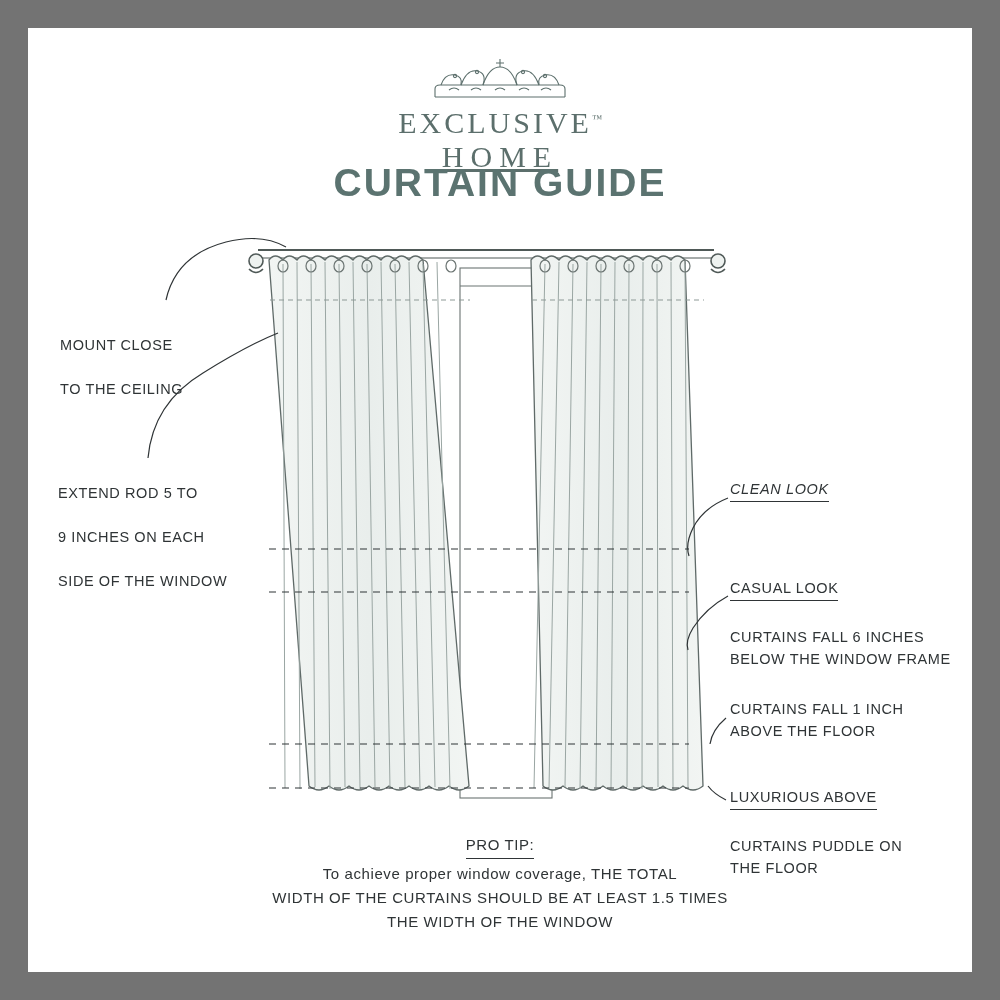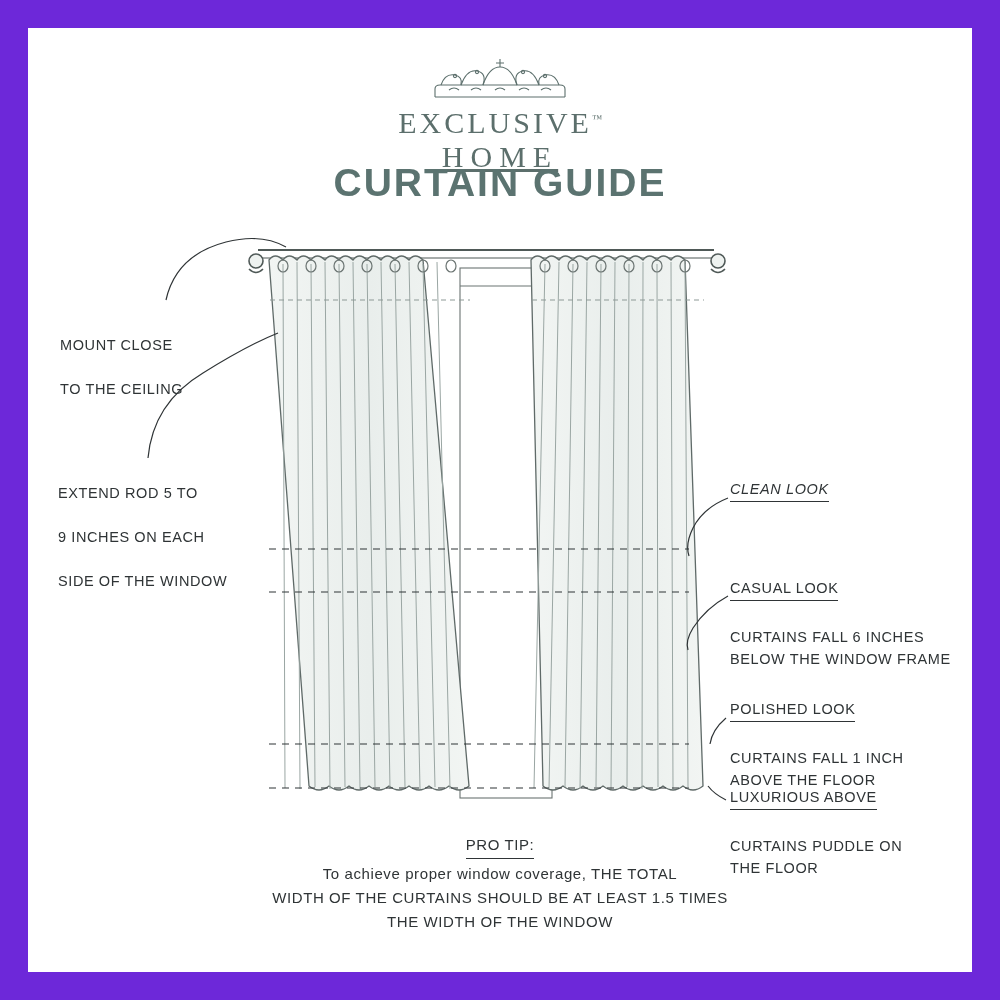--- a/index.html
+++ b/index.html
@@ -10,21 +10,21 @@
   body {
     width: 1000px;
     height: 1000px;
     font-family: "Liberation Sans", sans-serif;
     overflow: hidden;
   }
   .page {
     position: relative;
     width: 1000px;
     height: 1000px;
-    background: #6d28d9;
+    background: #737373;
     box-sizing: border-box;
   }
   .card {
     position: absolute;
     left: 28px;
     top: 28px;
     width: 944px;
     height: 944px;
     background: #ffffff;
   }
@@ -277,21 +277,20 @@
       <div><span class="head">CLEAN LOOK</span></div>
     </div>
 
     <div class="callout c-casual">
       <div><span class="head">CASUAL LOOK</span></div>
       <div>CURTAINS FALL 6 INCHES
 BELOW THE WINDOW FRAME</div>
     </div>
 
     <div class="callout c-polish">
-      <div><span class="head">POLISHED LOOK</span></div>
       <div>CURTAINS FALL 1 INCH
 ABOVE THE FLOOR</div>
     </div>
 
     <div class="callout c-lux">
       <div><span class="head">LUXURIOUS ABOVE</span></div>
       <div>CURTAINS PUDDLE ON
 THE FLOOR</div>
     </div>
 

